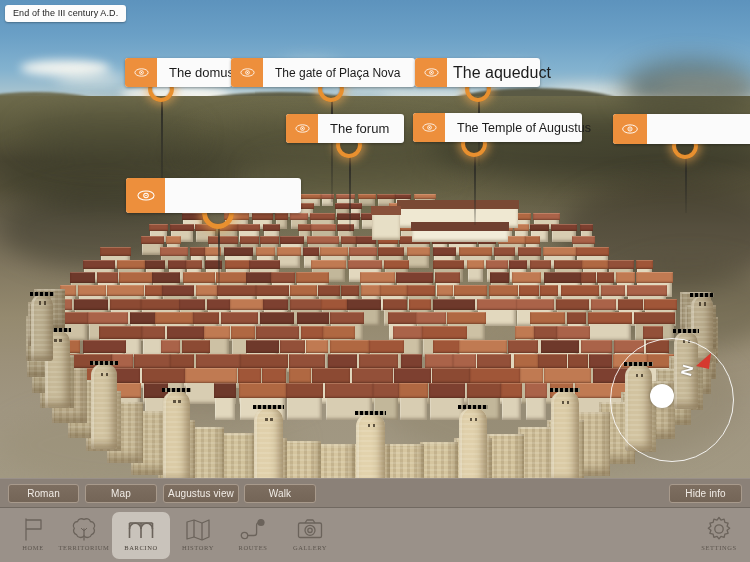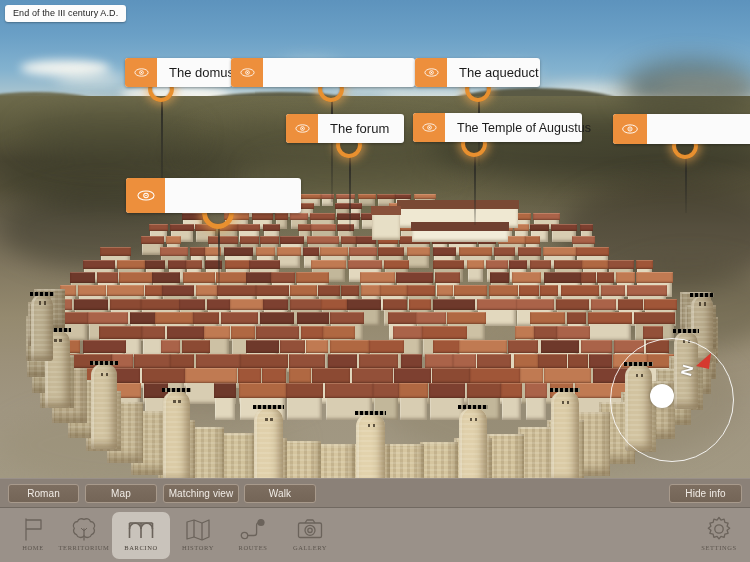--- a/index.html
+++ b/index.html
@@ -879,30 +879,31 @@
           <div class="txt" style="font-size: 13px;">The domus</div>
         </div>
         <div class="plate" style="left: 231px; top: 58px; width: 184px; height: 29px;">
           <div class="eye" style="width: 32px;">
             <svg width="15" height="9" viewBox="0 0 24 15">
               <ellipse cx="12" cy="7.5" rx="11" ry="6.2" fill="none" stroke="#fff" stroke-width="1.4"></ellipse>
               <circle cx="12" cy="7.5" r="3.1" fill="none" stroke="#fff" stroke-width="1.4"></circle>
               <circle cx="12" cy="7.5" r="1.1" fill="#fff"></circle>
             </svg>
           </div>
+          <div class="txt" style="font-size: 12px;">The gate of Plaça Nova</div>
         </div>
         <div class="plate" style="left: 415px; top: 58px; width: 125px; height: 29px;">
           <div class="eye" style="width: 32px;">
             <svg width="15" height="9" viewBox="0 0 24 15">
               <ellipse cx="12" cy="7.5" rx="11" ry="6.2" fill="none" stroke="#fff" stroke-width="1.4"></ellipse>
               <circle cx="12" cy="7.5" r="3.1" fill="none" stroke="#fff" stroke-width="1.4"></circle>
               <circle cx="12" cy="7.5" r="1.1" fill="#fff"></circle>
             </svg>
           </div>
-          <div class="txt" style="font-size: 13px;">The aqueduct</div>
+          <div class="txt" style="font-size: 16px; padding-left: 6px;">The aqueduct</div>
         </div>
         <div class="plate" style="left: 286px; top: 114px; width: 118px; height: 29px;">
           <div class="eye" style="width: 32px;">
             <svg width="15" height="9" viewBox="0 0 24 15">
               <ellipse cx="12" cy="7.5" rx="11" ry="6.2" fill="none" stroke="#fff" stroke-width="1.4"></ellipse>
               <circle cx="12" cy="7.5" r="3.1" fill="none" stroke="#fff" stroke-width="1.4"></circle>
               <circle cx="12" cy="7.5" r="1.1" fill="#fff"></circle>
             </svg>
           </div>
           <div class="txt" style="font-size: 13px;">The forum</div>
@@ -948,21 +949,21 @@
       <div class="nlet" style="left: 72px; top: 24px; font-size: 15px; transform: rotate(105deg);">N</div>
     </div>
 
     <div class="era">End of the III century A.D.</div>
   </div>
 
   <div class="toolbar">
     <div id="toolbar-buttons">
         <div class="tbtn" style="left: 8px; width: 71px;">Roman</div>
         <div class="tbtn" style="left: 85px; width: 72px;">Map</div>
-        <div class="tbtn" style="left: 163px; width: 76px;">Matching view</div>
+        <div class="tbtn" style="left: 163px; width: 76px;">Augustus view</div>
         <div class="tbtn" style="left: 244px; width: 72px;">Walk</div>
         <div class="tbtn" style="left: 669px; width: 73px;">Hide info</div>
       </div>
   </div>
 
   <div class="navbar">
     <div id="nav-items">
         <div class="navitem" style="left: 4px;">
           <div class="navicon">
             <svg width="26" height="26" viewBox="0 0 26 26">

